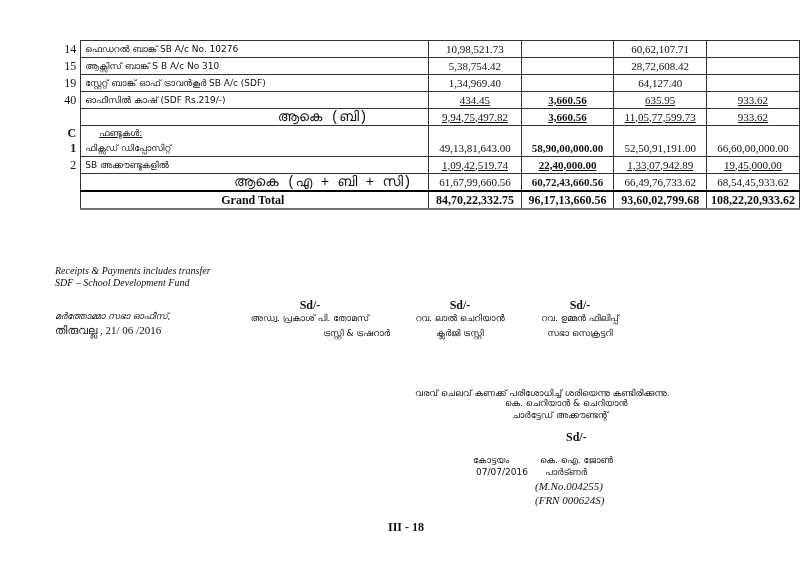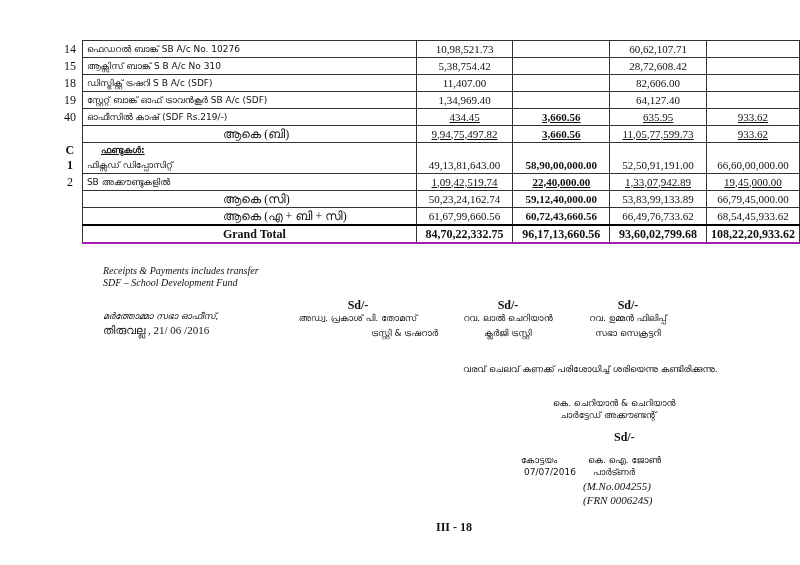--- a/index.html
+++ b/index.html
@@ -1,27 +1,27 @@
 <!DOCTYPE html>
 <html><head>
 <meta charset="utf-8">
 <style>
   html, body { margin:0; padding:0; background:#ffffff; }
   body { width:800px; height:565px; position:relative; overflow:hidden; color:#111; font-family:"Liberation Serif", serif; }
-  .abs { position:absolute;margin-left:48px; }
+  .abs { position:absolute; }
   table.acct { position:absolute; left:62px; top:40px; border-collapse:collapse; font-size:11px; }
   table.acct td { border:1px solid #333; padding:0 4px; height:16px; line-height:15px; white-space:nowrap; }
   table.acct td.num { text-align:center; }
-  table.acct td.sno { border:none; text-align:center; padding:0 4px 0 0; width:22px; font-size:12px; }
+  table.acct td.sno { border:none; text-align:right; padding:0 4px 0 0; width:22px; font-size:12px; }
   td.label { width:290px; }
   td.ml { font-family:"DejaVu Sans", sans-serif; font-size:9px; }
   td.c1 { width:103px; } td.c2 { width:103px;font-weight:bold; } td.c3 { width:103px; } td.c4 { width:82px;margin-left:28px; }
   .u { text-decoration:underline; }
-  td.sub { padding-left:140px !important; font-family:Liberation Serif, serif; font-size:12px; }
-  tr.gt td { border-top:2px solid #000; border-bottom:2px solid #a21caf; font-weight:bold; font-size:12px; }
+  td.sub { padding-left:140px !important; font-family:Liberation Mono, monospace; font-size:14px;text-align:center; }
+  tr.gt td { border-top:2px solid #000; border-bottom:2px solid #737373; font-weight:bold; font-size:12px; }
   tr.gt td.sno { border:none; }
   tr.tall td { height:30px; vertical-align:bottom; }
   .note { font-style:italic; font-size:10px; }
   .ml-s { font-family:"DejaVu Sans", sans-serif; font-size:9px; }
   .sd { font-weight:bold; font-size:12px; text-align:center; }
   .center { text-align:center; }
 </style>
 </head>
 <body>
 
@@ -34,28 +34,20 @@
         <td class="num c2"></td>
         <td class="num c3">60,62,107.71</td>
         <td class="num c4"></td>
       </tr>
       <tr>
         <td class="sno">15</td>
         <td class="label ml">ആക്സിസ് ബാങ്ക് S B A/c No 310</td>
         <td class="num c1">5,38,754.42</td>
         <td class="num c2"></td>
         <td class="num c3">28,72,608.42</td>
-        <td class="num c4"></td>
-      </tr>
-      <tr>
-        <td class="sno">18</td>
-        <td class="label ml">ഡിസ്ട്രിക്റ്റ് ട്രഷറി S B A/c (SDF)</td>
-        <td class="num c1">11,407.00</td>
-        <td class="num c2"></td>
-        <td class="num c3">82,606.00</td>
         <td class="num c4"></td>
       </tr>
       <tr>
         <td class="sno">19</td>
         <td class="label ml">സ്റ്റേറ്റ് ബാങ്ക് ഓഫ് ട്രാവൻകൂർ SB A/c  (SDF)</td>
         <td class="num c1">1,34,969.40</td>
         <td class="num c2"></td>
         <td class="num c3">64,127.40</td>
         <td class="num c4"></td>
       </tr>
@@ -76,43 +68,35 @@
     <td class="num c2 u">3,660.56</td>
     <td class="num c3 u">11,05,77,599.73</td>
     <td class="num c4 u">933.62</td>
   </tr>
   <tr class="tall">
     <td class="sno" style="font-weight:bold;vertical-align:top;">
           <div>C</div>
           <div>1</div>
         </td>
     <td class="label ml">
-          <div class="u" style="font-weight:bold;padding-left:14px;">ഫണ്ടുകൾ:</div>
+          <div class="u" style="font-weight:normal;padding-left:14px;">ഫണ്ടുകൾ:</div>
           <div>ഫിക്സഡ്  ഡിപ്പോസിറ്റ്</div>
         </td>
     <td class="num c1">49,13,81,643.00</td>
     <td class="num c2">58,90,00,000.00</td>
     <td class="num c3">52,50,91,191.00</td>
     <td class="num c4">66,60,00,000.00</td>
   </tr>
   <tr>
     <td class="sno">2</td>
     <td class="label ml">SB അക്കൗണ്ടുകളിൽ</td>
     <td class="num c1 u">1,09,42,519.74</td>
     <td class="num c2 u">22,40,000.00</td>
     <td class="num c3 u">1,33,07,942.89</td>
     <td class="num c4 u">19,45,000.00</td>
-  </tr>
-  <tr>
-    <td class="sno"></td>
-    <td class="label sub">ആകെ (സി)</td>
-    <td class="num c1">50,23,24,162.74</td>
-    <td class="num c2">59,12,40,000.00</td>
-    <td class="num c3">53,83,99,133.89</td>
-    <td class="num c4">66,79,45,000.00</td>
   </tr>
   <tr>
     <td class="sno"></td>
     <td class="label sub">ആകെ (എ + ബി + സി)</td>
     <td class="num c1">61,67,99,660.56</td>
     <td class="num c2">60,72,43,660.56</td>
     <td class="num c3">66,49,76,733.62</td>
     <td class="num c4">68,54,45,933.62</td>
   </tr>
   <tr class="gt">
@@ -141,21 +125,21 @@
   <div class="sd">Sd/-</div>
   <div class="ml-s">റവ. ലാൽ ചെറിയാൻ</div>
   <div class="ml-s" style="margin-top:4px;">ക്ലർജി ട്രസ്റ്റി</div>
 </div>
 <div class="abs center" style="left:520px;top:298px;width:120px;">
   <div class="sd">Sd/-</div>
   <div class="ml-s">റവ. ഉമ്മൻ ഫിലിപ്പ്</div>
   <div class="ml-s" style="margin-top:4px;">സഭാ സെക്രട്ടറി</div>
 </div>
 
-<div class="abs ml-s" style="left:415px;top:364px;">വരവ് ചെലവ് കണക്ക് പരിശോധിച്ച് ശരിയെന്നു കണ്ടിരിക്കുന്നു.</div>
+<div class="abs ml-s" style="left:415px;top:388px;">വരവ് ചെലവ് കണക്ക് പരിശോധിച്ച് ശരിയെന്നു കണ്ടിരിക്കുന്നു.</div>
 <div class="abs ml-s" style="left:505px;top:398px;">കെ. ചെറിയാൻ &amp; ചെറിയാൻ</div>
 <div class="abs ml-s" style="left:512px;top:410px;">ചാർട്ടേഡ് അക്കൗണ്ടന്റ്</div>
 <div class="abs sd" style="left:566px;top:430px;">Sd/-</div>
 
 <div class="abs ml-s" style="left:473px;top:455px;">കോട്ടയം</div>
 <div class="abs ml-s" style="left:476px;top:467px;">07/07/2016</div>
 <div class="abs ml-s" style="left:540px;top:455px;">കെ. ഐ. ജോൺ</div>
 <div class="abs ml-s" style="left:545px;top:467px;">പാർട്ണർ</div>
 <div class="abs note" style="left:535px;top:480px;font-size:11px;">(M.No.004255)</div>
 <div class="abs note" style="left:535px;top:494px;font-size:11px;">(FRN 000624S)</div>

